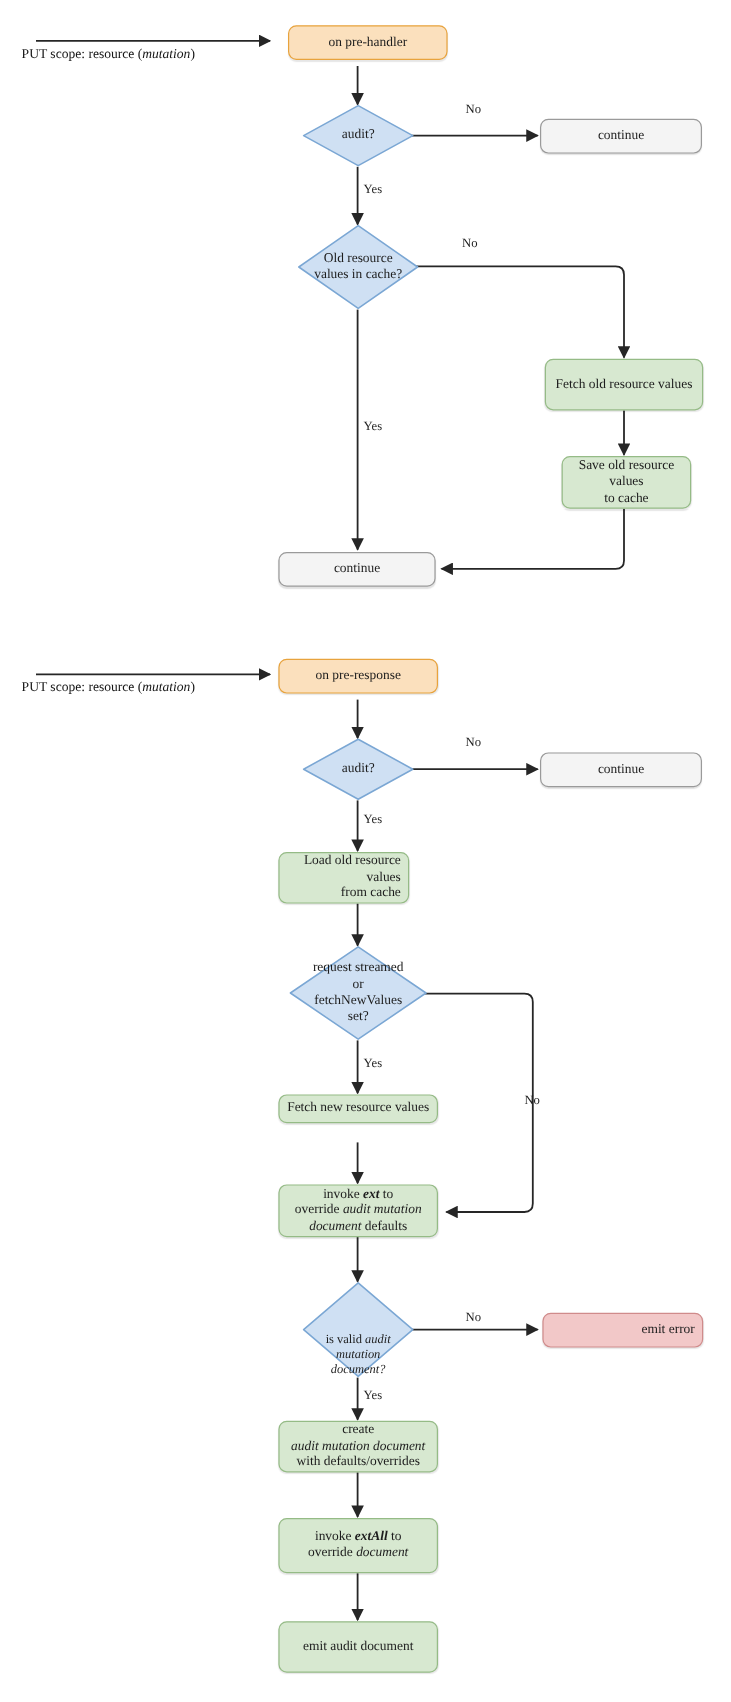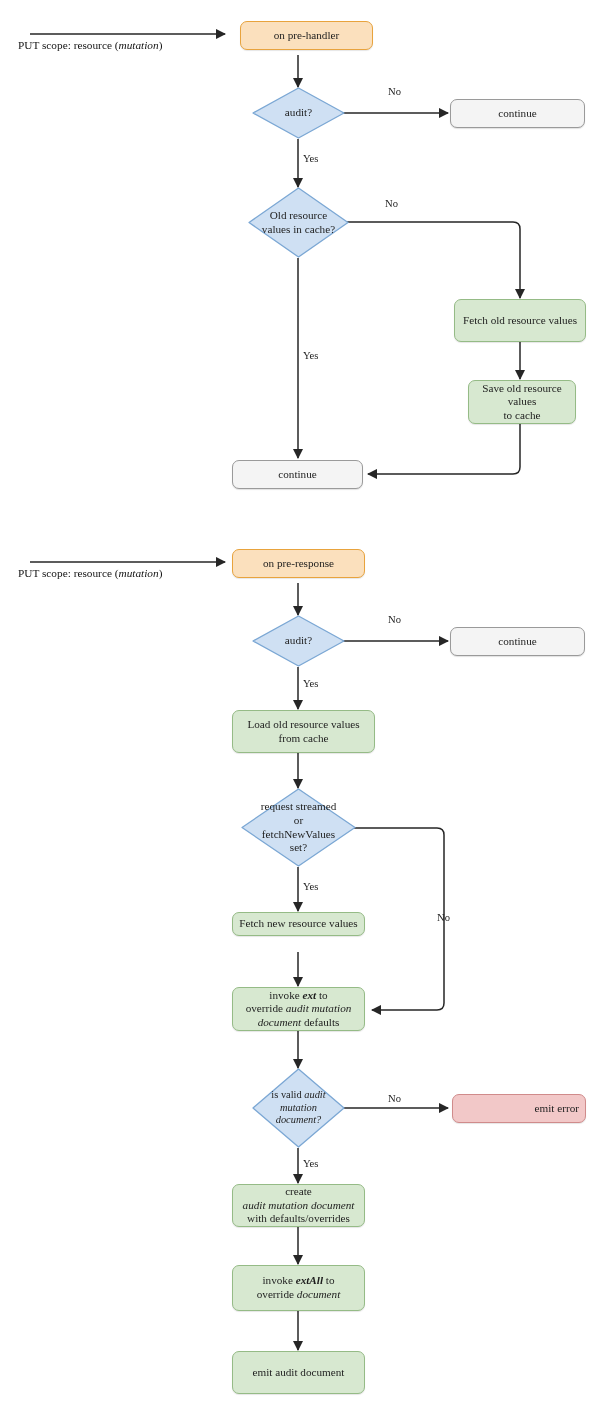--- a/index.html
+++ b/index.html
@@ -218,21 +218,21 @@
     <span class="inner">audit?</span>
   </div>
 
   <div class="node box n-grey" style="left:450px; top:627px; width:135px; height:29px;">
     <span class="inner">continue</span>
   </div>
 
   <div class="edge-label" style="left:388px; top:614px;">No</div>
   <div class="edge-label" style="left:303px; top:678px;">Yes</div>
 
-  <div class="node box n-green" style="left:232px; top:710px; width:143px; height:43px;">
+  <div class="node box n-green" style="left:232px; top:710px; width:109px; height:43px;text-align:right;">
     <span class="inner">
       <span>Load old resource values</span><br>
       <span>from cache</span>
     </span>
   </div>
 
   <div class="node diamond" style="left:240px; top:787px; width:117px; height:81px;text-align:center;">
     <svg class="dia-shape" viewBox="0 0 117 81" preserveAspectRatio="none">
       <path d="M 58.5 2 L 115 40.5 L 58.5 79 L 2 40.5 Z" fill="#cfe0f3" stroke="#7ba7d4" stroke-width="1.3" stroke-linejoin="round"></path>
     </svg>
@@ -252,21 +252,21 @@
   </div>
 
   <div class="node box n-green" style="left:232px; top:987px; width:133px; height:44px;text-align:center;">
     <span class="inner">
       <span>invoke </span><span class="bi">ext</span><span> to</span><br>
       <span>override </span><em>audit mutation</em><br>
       <em>document</em><span> defaults</span>
     </span>
   </div>
 
-  <div class="node diamond" style="left:251px; top:1067px; width:95px; height:82px;">
+  <div class="node diamond" style="left:251px; top:1067px; width:95px; height:82px;align-items:flex-end;">
     <svg class="dia-shape" viewBox="0 0 95 82" preserveAspectRatio="none">
       <path d="M 47.5 2 L 93 41 L 47.5 80 L 2 41 Z" fill="#cfe0f3" stroke="#7ba7d4" stroke-width="1.3" stroke-linejoin="round"></path>
     </svg>
     <span class="inner" style="padding:0 1px; font-size:10.4px;">
       <span>is valid </span><em>audit</em><br>
       <em>mutation</em><br>
       <em>document?</em>
     </span>
   </div>
 

